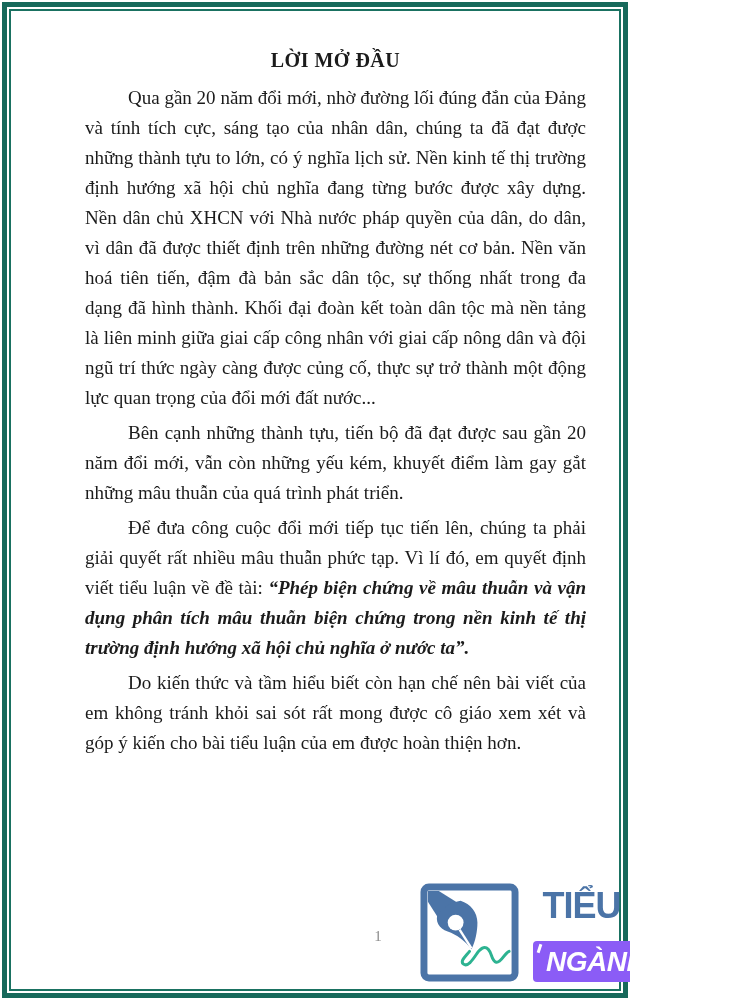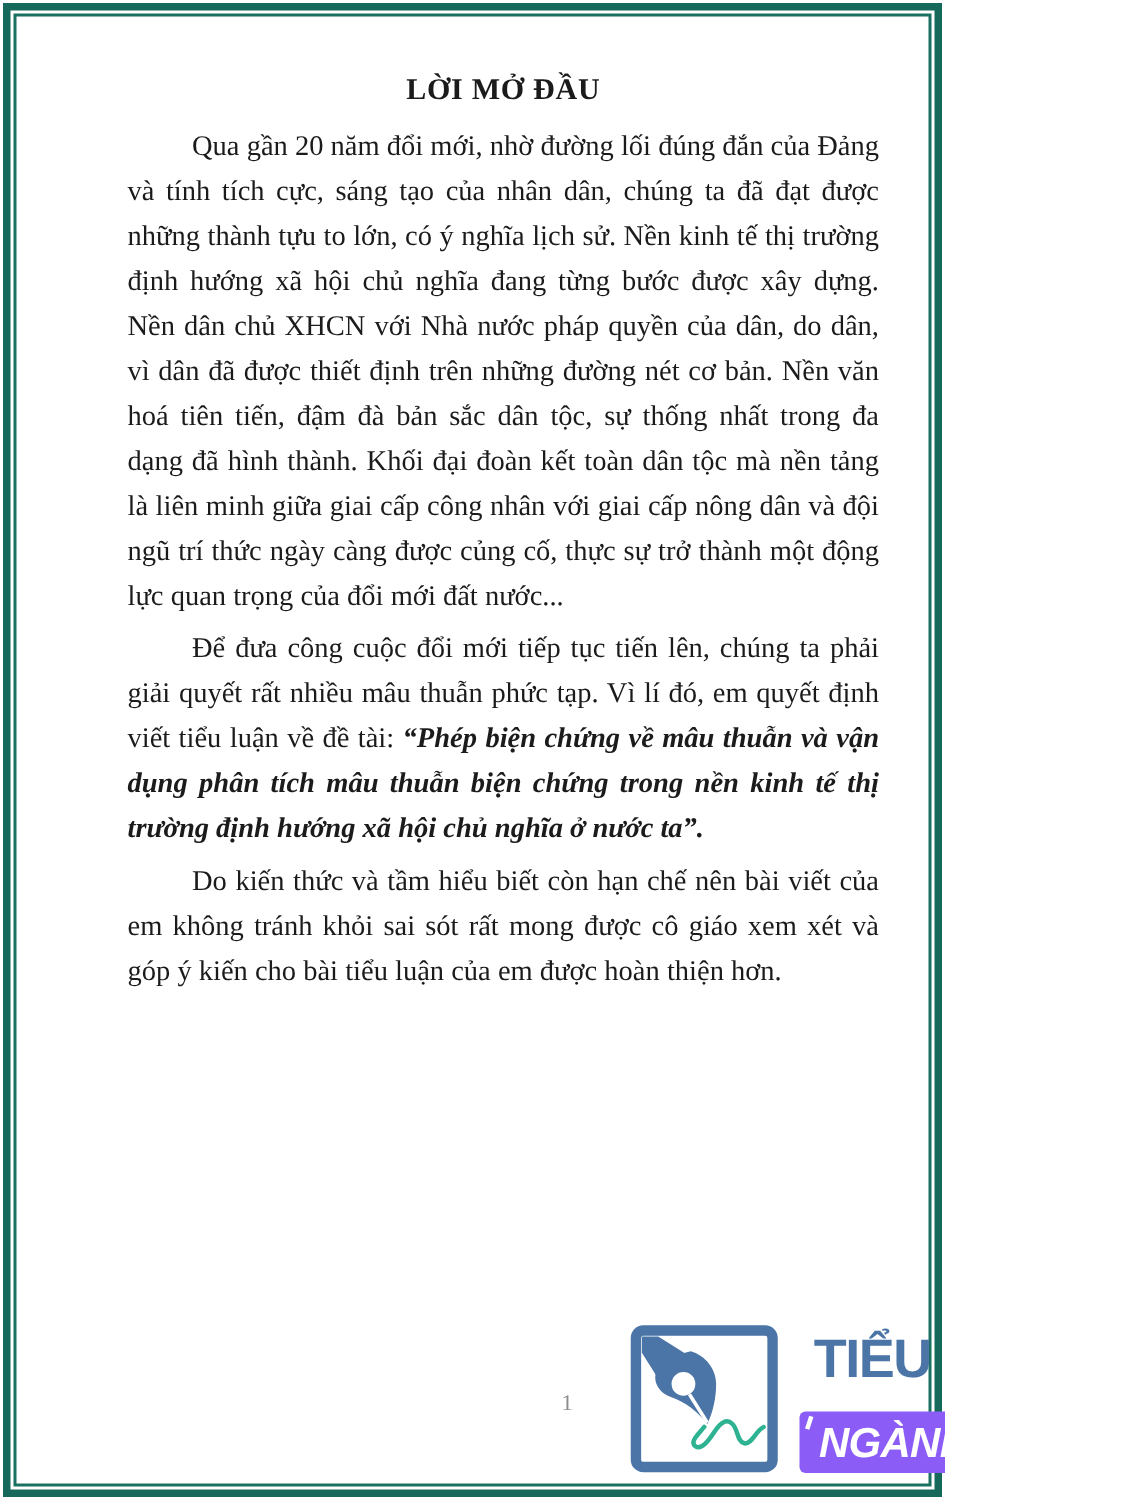--- a/index.html
+++ b/index.html
@@ -114,20 +114,21 @@
 
   <div class="border-outer"></div>
   <div class="border-inner"></div>
 
   <div class="content">
     <h1 class="doc-title">LỜI MỞ ĐẦU</h1>
 
 
     <p class="para">Qua gần 20 năm đổi mới, nhờ đường lối đúng đắn của Đảng và tính tích cực, sáng tạo của nhân dân, chúng ta đã đạt được những thành tựu to lớn, có ý nghĩa lịch sử. Nền kinh tế thị trường định hướng xã hội chủ nghĩa đang từng bước được xây dựng. Nền dân chủ XHCN với Nhà nước pháp quyền của dân, do dân, vì dân đã được thiết định trên những đường nét cơ bản. Nền văn hoá tiên tiến, đậm đà bản sắc dân tộc, sự thống nhất trong đa dạng đã hình thành. Khối đại đoàn kết toàn dân tộc mà nền tảng là liên minh giữa giai cấp công nhân với giai cấp nông dân và đội ngũ trí thức ngày càng được củng cố, thực sự trở thành một động lực quan trọng của đổi mới đất nước...</p>
 
+    <p class="para">Bên cạnh những thành tựu, tiến bộ đã đạt được sau gần 20 năm đổi mới, vẫn còn những yếu kém, khuyết điểm làm gay gắt những mâu thuẫn của quá trình phát triển.</p>
 
     <p class="para"><span>Để đưa công cuộc đổi mới tiếp tục tiến lên, chúng ta phải giải quyết rất nhiều mâu thuẫn phức tạp. Vì lí đó, em quyết định viết tiểu luận về đề tài: </span><span class="emphasis">“Phép biện chứng về mâu thuẫn và vận dụng phân tích mâu thuẫn biện chứng trong nền kinh tế thị trường định hướng xã hội chủ nghĩa ở nước ta”.</span></p>
 
     <p class="para">Do kiến thức và tầm hiểu biết còn hạn chế nên bài viết của em không tránh khỏi sai sót rất mong được cô giáo xem xét và góp ý kiến cho bài tiểu luận của em được hoàn thiện hơn.</p>
 
   </div>
 
   <div class="page-number">1</div>
 
   <div class="logo">

